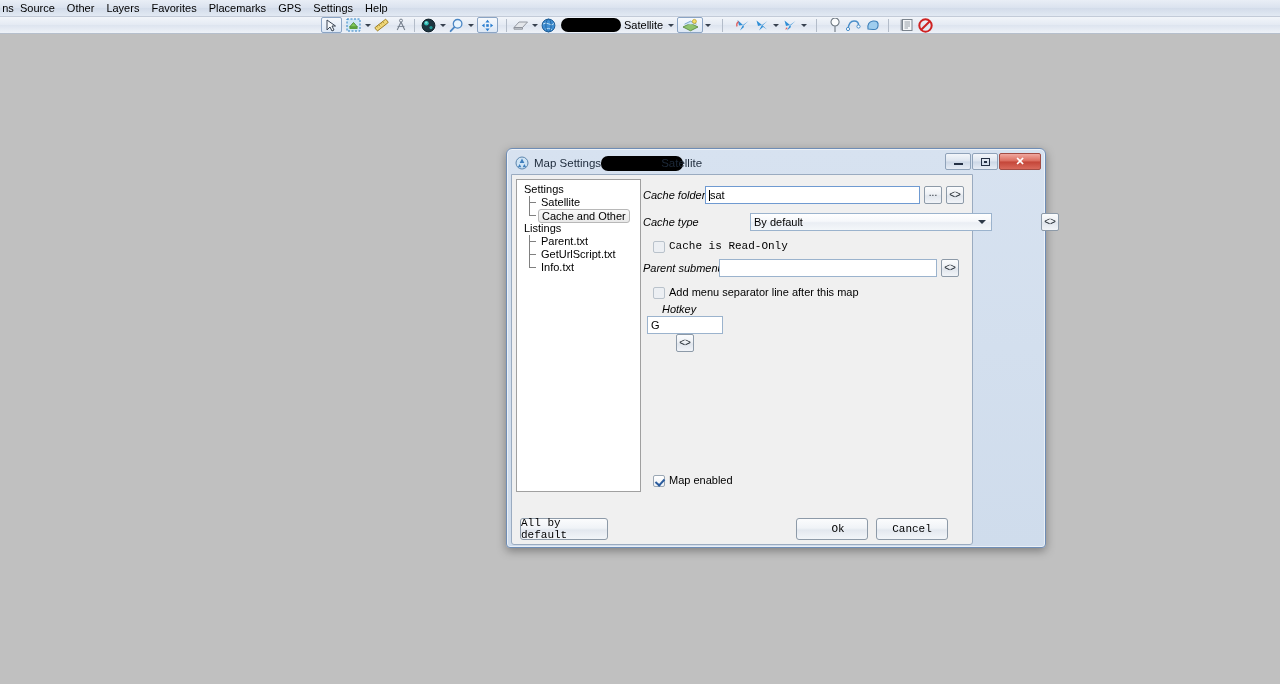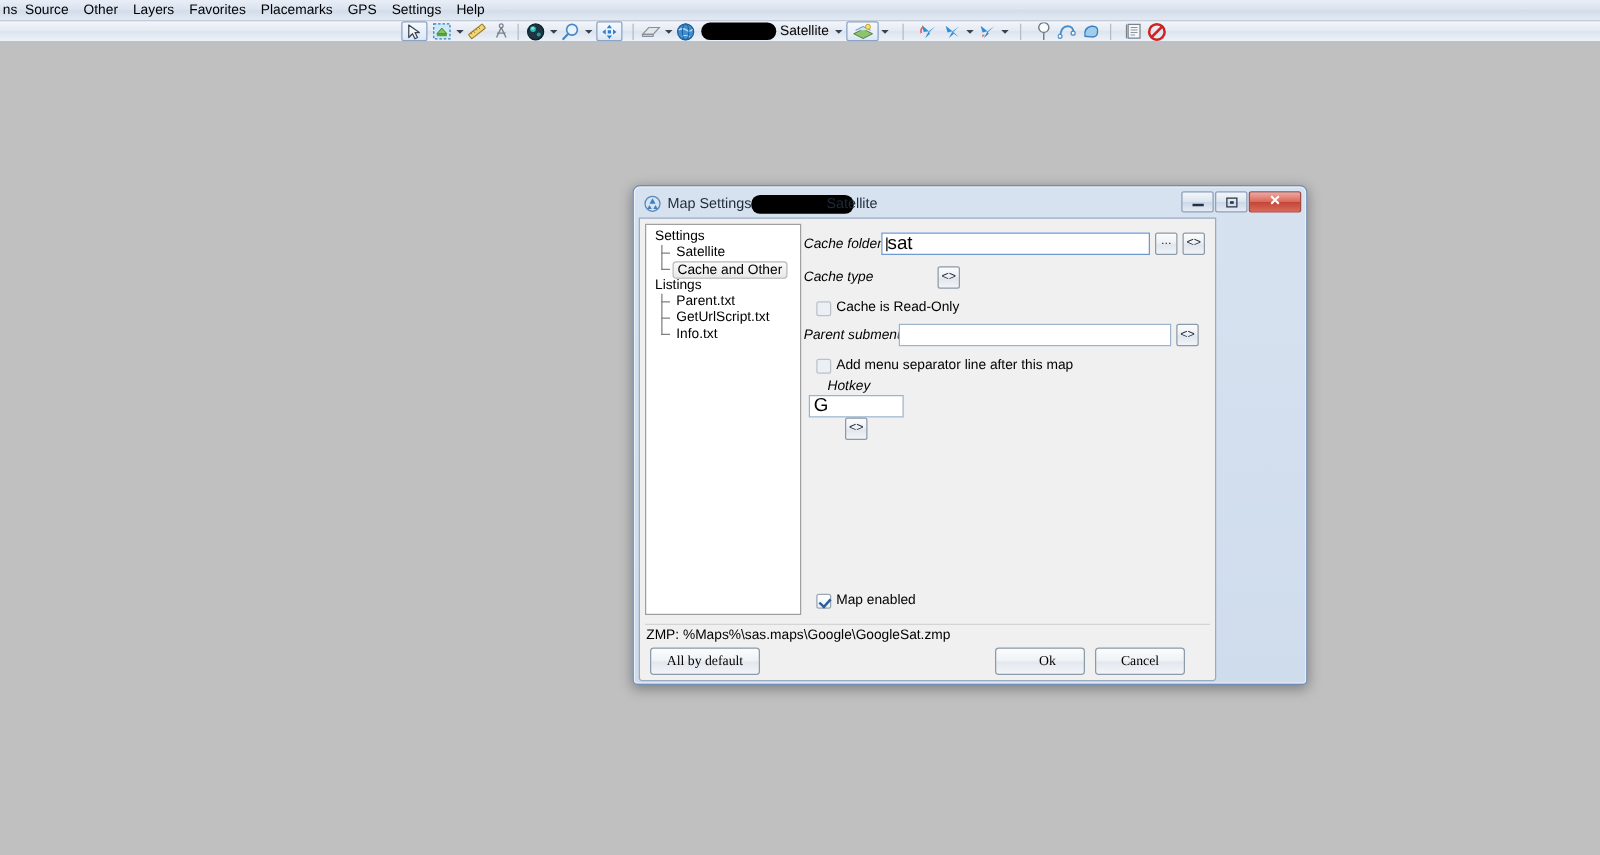--- a/index.html
+++ b/index.html
@@ -211,21 +211,21 @@
   }
   .flabel {
     font-size: 11px; color: #000;
     line-height: 14px;
     font-style: italic;
   }
   .ftext {
     height: 18px;
     border: 1px solid #9bb3cd;
     background: #fff;
-    font-size: 15px;
+    font-size: 11px;
     font-family: "Liberation Sans", sans-serif;
     color: #000;
     padding: 0 3px;
     line-height: 16px;
     outline: none;
   }
   .ftext.focused { border-color: #6f9ad1; }
   .caret {
     display: inline-block;
     width: 1px; height: 11px;
@@ -309,21 +309,21 @@
   .btn-wide {
     position: absolute;
     height: 22px; width: 88px;
     border: 1px solid #8d9aa8;
     border-radius: 3px;
     background: linear-gradient(to bottom,#fbfcfd 0%,#f0f3f7 45%,#e3e8ef 55%,#f2f5f9 100%);
     font-size: 11px;
     color: #000;
     display: flex; align-items: center; justify-content: center;
     cursor: default;
-    font-family: Liberation Serif, serif;
+    font-family: Liberation Mono, monospace;
   }
 
   svg { display: block; }
 </style>
 </head>
 <body>
 
 <div id="app-window">
 
   <div id="menubar">
@@ -596,24 +596,28 @@
 
         <div class="frow" style="left:0px; top:7px;">
           <span class="flabel" style="width:58px;">Cache folder</span>
           <span class="ftext focused" style="width:215px;margin-left:4px;"><span class="caret"></span><span>sat</span></span>
           <span class="btn-small dots" style="margin-left:4px;width:18px;">...</span>
           <span class="btn-small" style="margin-left:4px;width:18px;">&lt;&gt;</span>
         </div>
 
         <div class="frow" style="left:0px; top:34px;gap:45px;">
           <span class="flabel" style="width:58px;">Cache type</span>
+          <span class="fcombo" style="width:242px;margin-left:4px;">
+            <span>By default</span>
+            <span class="cb-arrow"></span>
+          </span>
           <span class="btn-small" style="margin-left:4px;width:18px;">&lt;&gt;</span>
         </div>
 
-        <div class="frow" style="left:10px; top:61px;">
+        <div class="frow" style="left:10px; top:61px;font-family:Liberation Mono, monospace;">
           <span class="chk disabled"></span>
           <span class="chk-label">Cache is Read-Only</span>
         </div>
 
         <div class="frow" style="left:0px; top:80px;">
           <span class="flabel" style="width:72px;">Parent submenu</span>
           <span class="ftext" style="width:218px;margin-left:4px;"><span></span></span>
           <span class="btn-small" style="margin-left:4px;width:18px;">&lt;&gt;</span>
         </div>
 
@@ -628,21 +632,20 @@
           <span class="btn-small" style="margin-left:4px;width:18px;">&lt;&gt;</span>
         </div>
 
         <div class="frow" style="left:10px; top:295px;">
           <span class="chk checked"></span>
           <span class="chk-label">Map enabled</span>
         </div>
 
       </div>
 
-      <div id="dlg-status">ZMP:  %Maps%\sas.maps\Google\GoogleSat.zmp</div>
 
       <div id="dlg-buttons">
         <div class="btn-wide" style="left:4px; top:0;">All by default</div>
         <div class="btn-wide" style="right:100px; top:0; width:72px;padding-left:12px;">Ok</div>
         <div class="btn-wide" style="right:20px; top:0; width:72px;">Cancel</div>
       </div>
 
     </div>
   </div>
 

